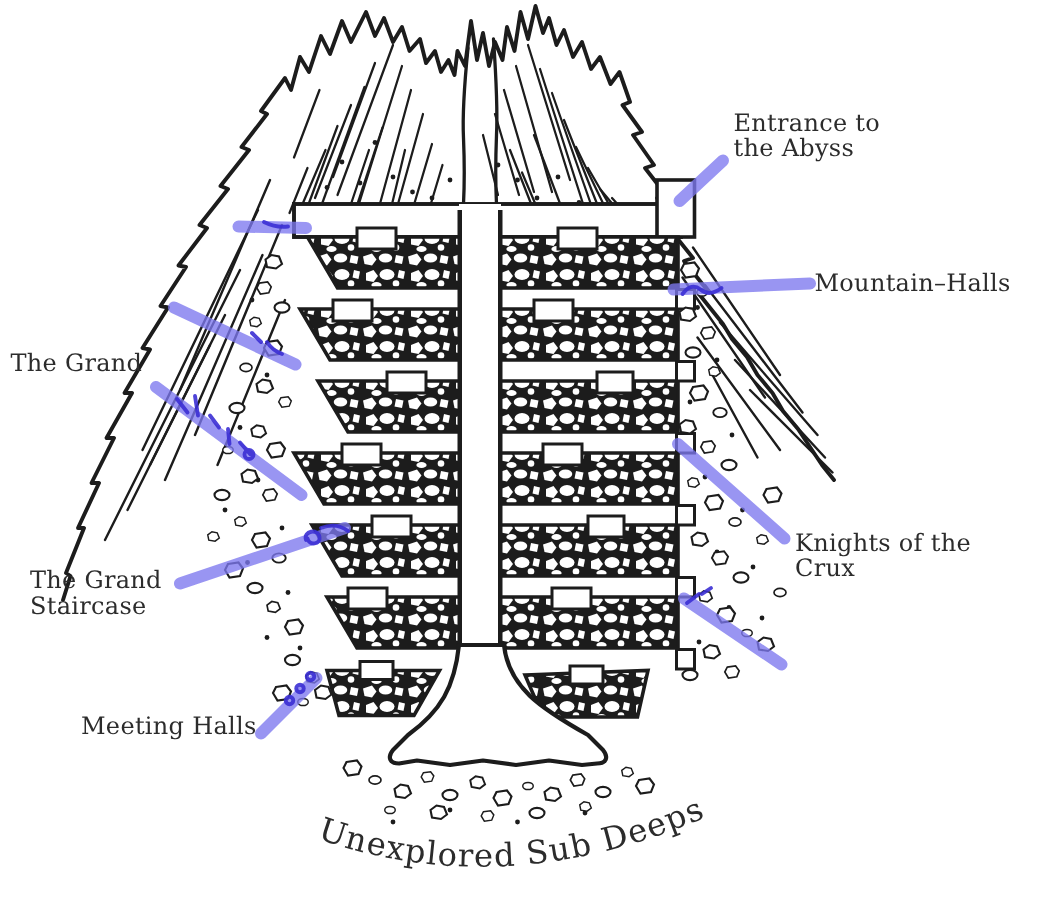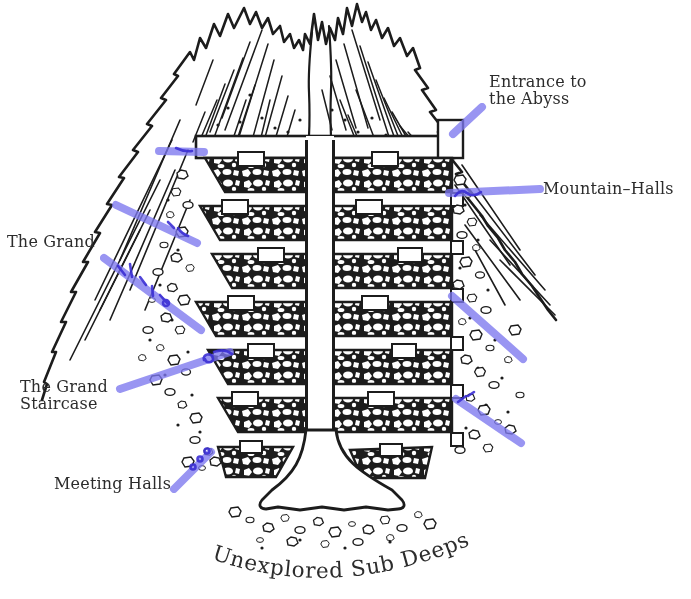--- a/index.html
+++ b/index.html
@@ -304,14 +304,15 @@
   </text>
 </svg>
 
 <div class="lbl" style="left:489px;top:74px">Entrance to
 the Abyss</div>
 <div class="lbl" style="left:7px;top:234px">The Grand</div>
 <div class="lbl" style="left:20px;top:379px">The Grand
 Staircase</div>
 <div class="lbl" style="left:54px;top:476px">Meeting Halls</div>
 <div class="lbl" style="left:543px;top:181px">Mountain–Halls</div>
+<div class="lbl" style="left:530px;top:354px">Knights of the Crux</div>
 
 </div>
 
 </body></html>

